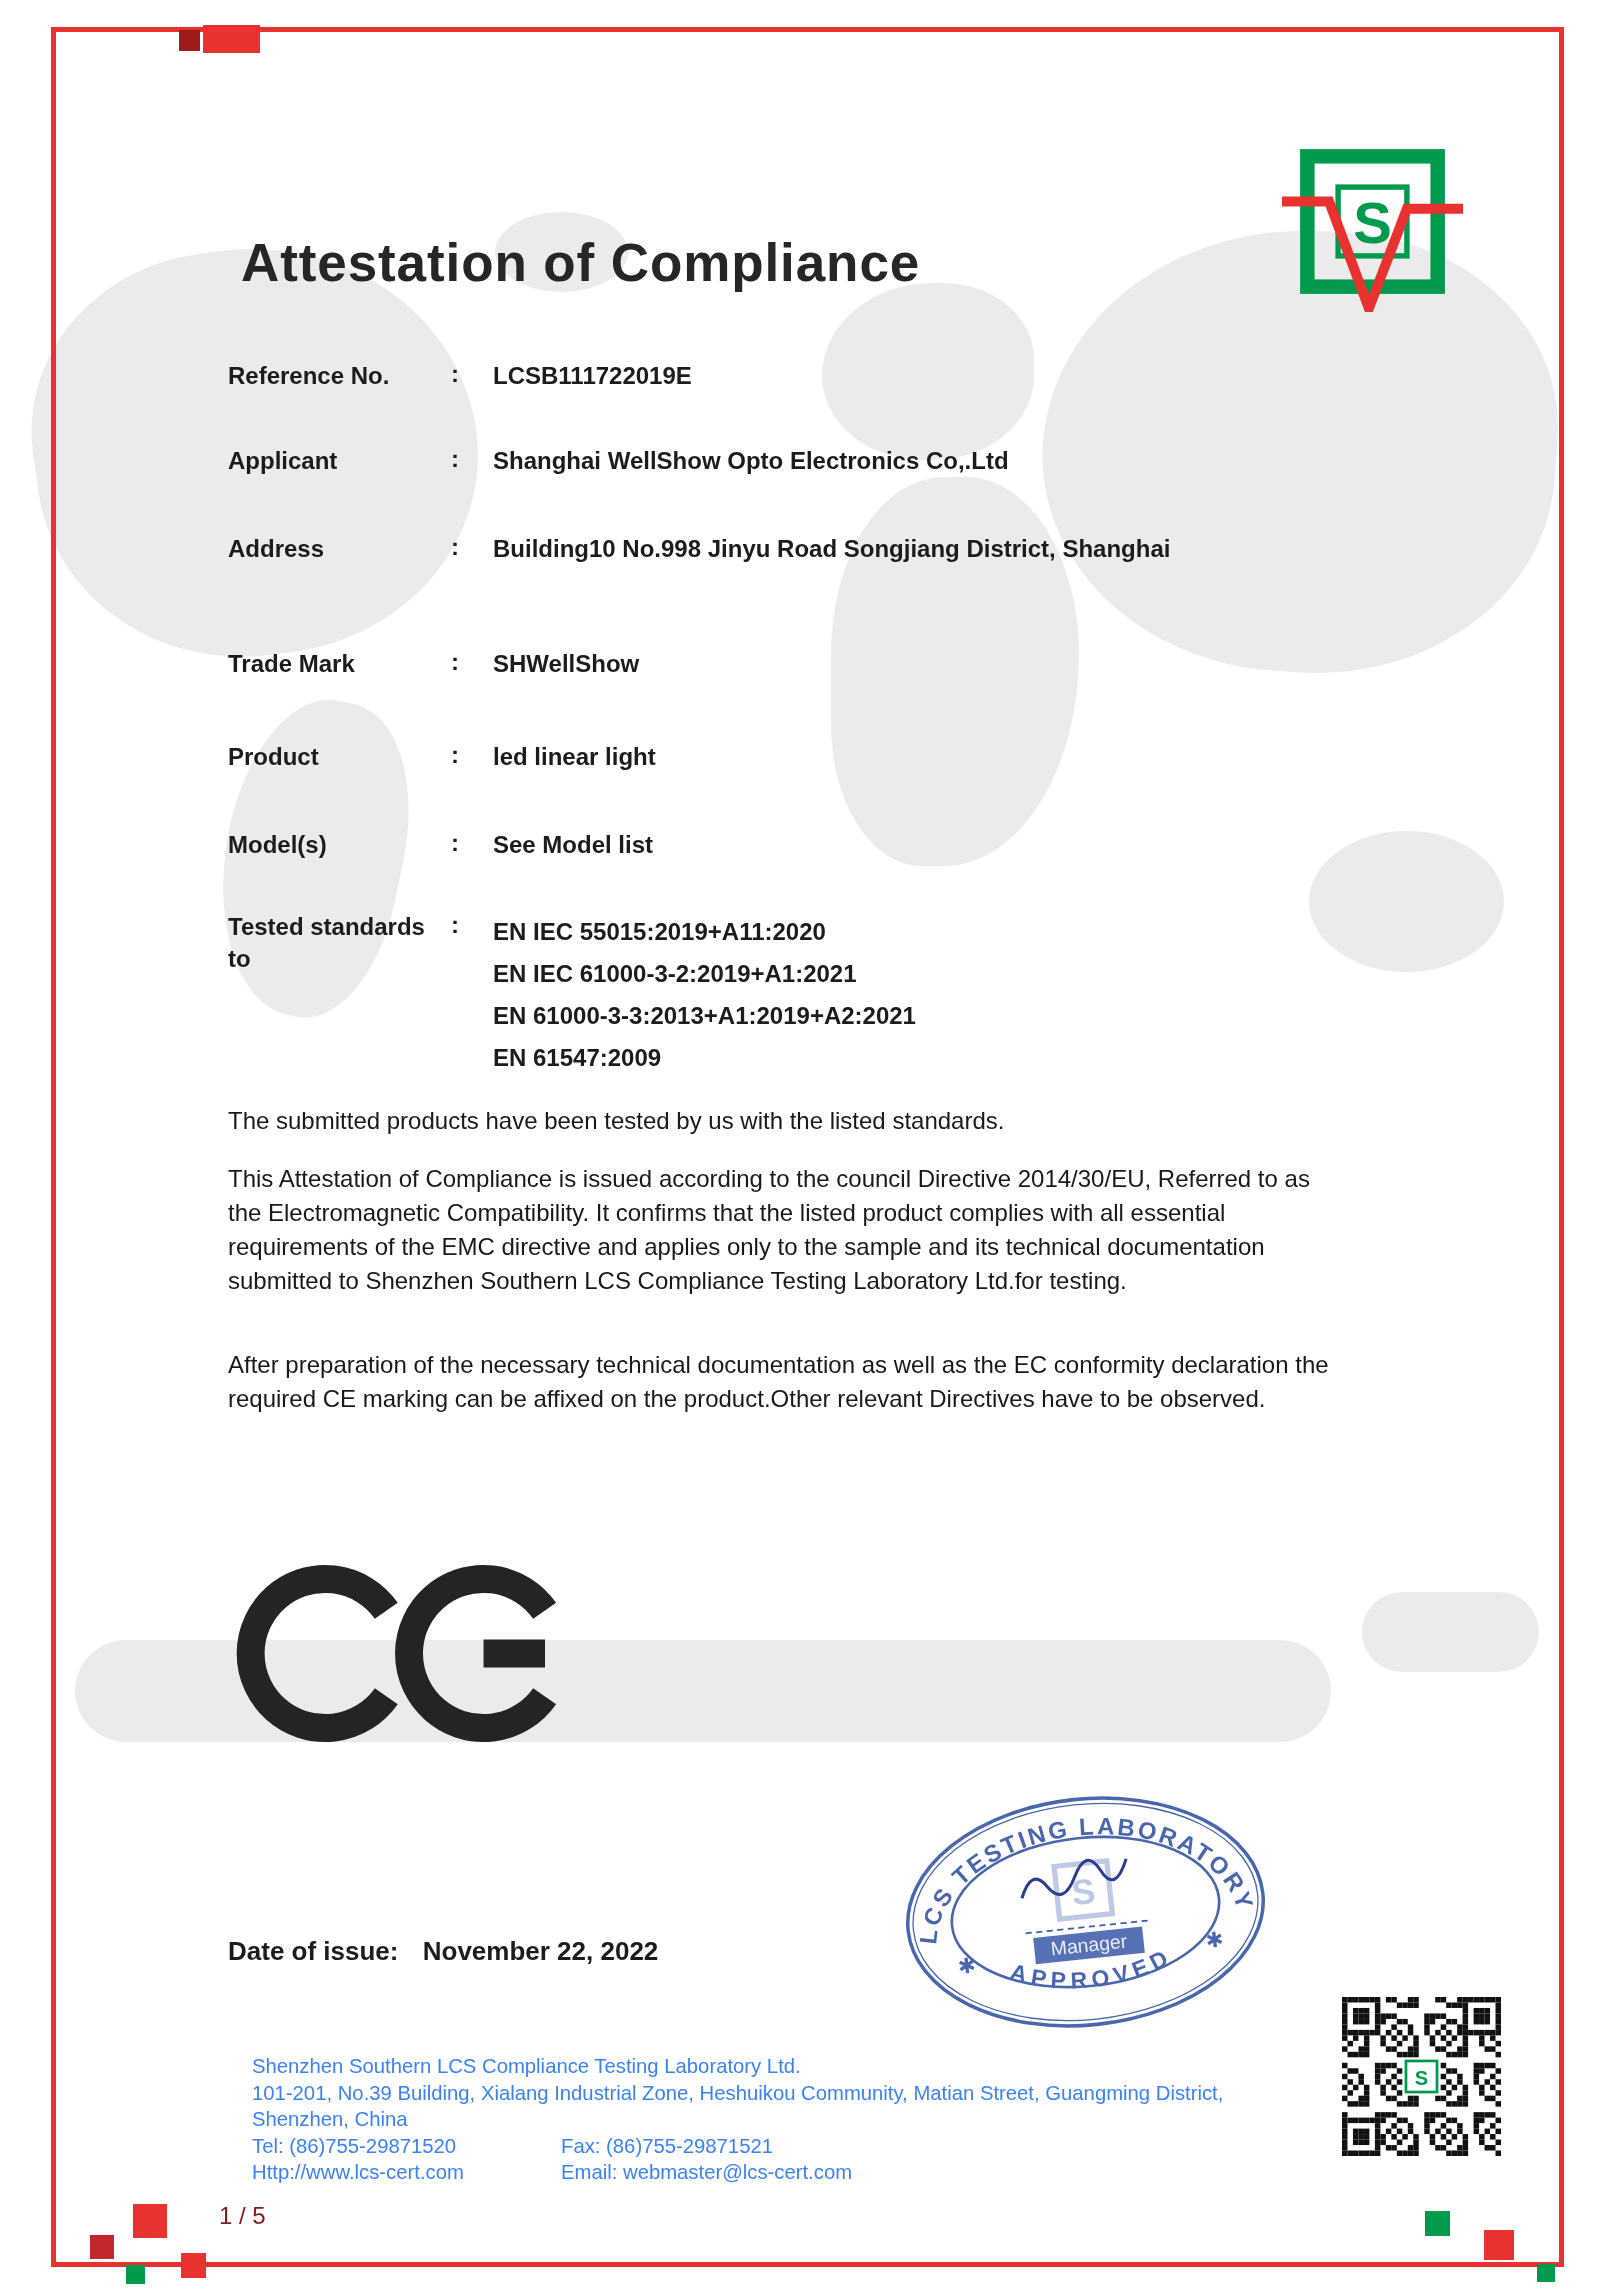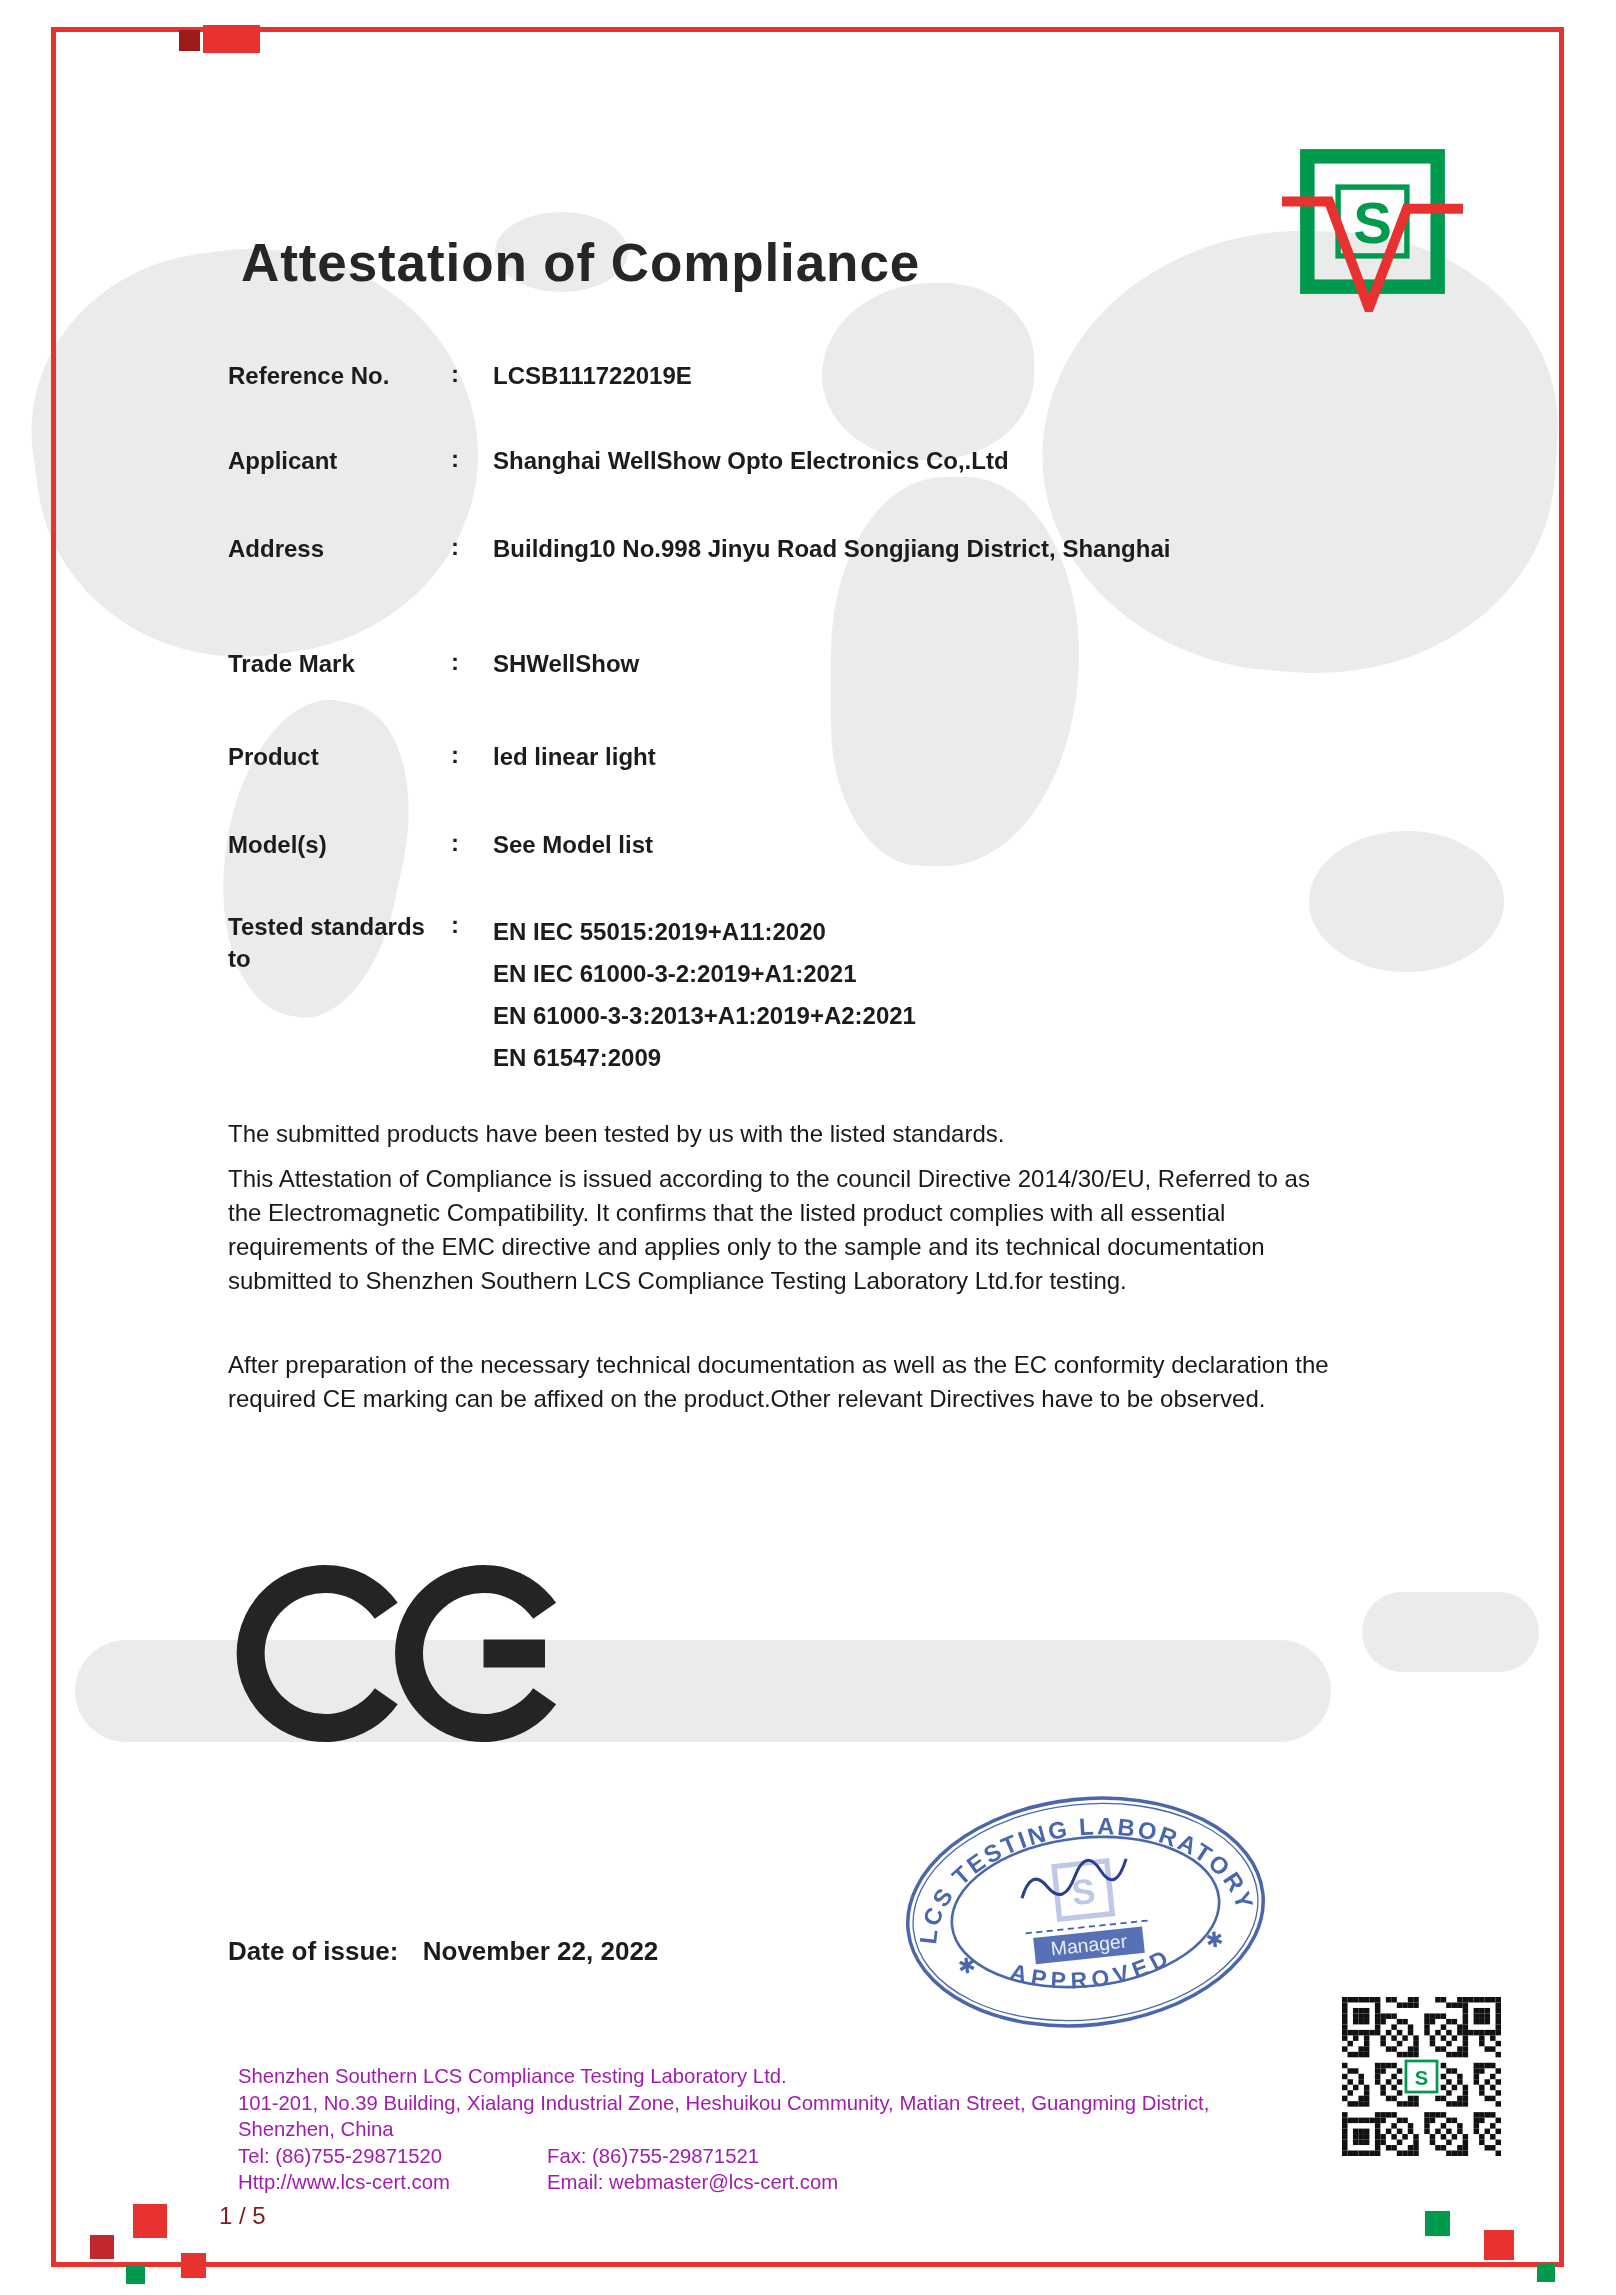--- a/index.html
+++ b/index.html
@@ -10,21 +10,21 @@
   .frame{position:absolute;left:51px;top:26.5px;width:1503px;height:2230px;border:5.3px solid #e8322f;z-index:1;}
   .sq{position:absolute;z-index:3;}
   .title{position:absolute;left:241px;top:232px;font-size:53px;font-weight:bold;color:#262626;letter-spacing:0.9px;}
   .field-row{position:absolute;left:228px;display:flex;width:1176px;}
   .f-label{width:223px;font-weight:bold;font-size:24px;line-height:32px;flex:0 0 223px;}
   .f-colon{width:42px;font-weight:bold;font-size:24px;flex:0 0 42px;}
   .f-value{font-weight:bold;font-size:24px;line-height:32px;flex:1;}
   .std-line{font-weight:bold;font-size:24px;line-height:42px;}
   .para{position:absolute;left:228px;font-size:24px;line-height:34px;color:#191919;}
   .date-row{position:absolute;left:228px;top:1936px;font-size:26px;font-weight:bold;}
-  .footer{position:absolute;left:238px;top:2053px;font-size:20.3px;line-height:26.5px;color:#a21caf;margin-top:10px;}
+  .footer{position:absolute;left:252px;top:2053px;font-size:20.3px;line-height:26.5px;color:#3b82f6;}
   .footer .cols{display:flex;}
   .footer .col1{width:309px;}
   .pagenum{position:absolute;left:219px;top:2202px;font-size:24px;color:#7f1d1d;}
   .logo{position:absolute;left:1282px;top:131px;width:181px;height:181px;z-index:4;}
   .ce{position:absolute;left:232px;top:1549px;width:354px;height:209px;z-index:3;}
   .stamp{position:absolute;left:891px;top:1784px;width:389px;height:256px;transform:rotate(-6deg);z-index:4;}
   .qr{position:absolute;left:1342px;top:1997px;width:159px;height:159px;z-index:4;}
 </style>
 </head>
 <body>
@@ -110,21 +110,21 @@
       <div class="f-label">Tested standards to</div>
       <div class="f-colon">:</div>
       <div class="f-value">
         <div class="std-line">EN IEC 55015:2019+A11:2020</div>
         <div class="std-line">EN IEC 61000-3-2:2019+A1:2021</div>
         <div class="std-line">EN 61000-3-3:2013+A1:2019+A2:2021</div>
         <div class="std-line">EN 61547:2009</div>
       </div>
     </div>
 
-    <div class="para" style="top:1104px;width:1150px;margin-top:13px;">The submitted products have been tested by us with the listed standards.</div>
+    <div class="para" style="top:1104px;width:1150px;">The submitted products have been tested by us with the listed standards.</div>
     <div class="para" style="top:1162px;width:1121px;">This Attestation of Compliance is issued according to the council Directive 2014/30/EU, Referred to as the Electromagnetic Compatibility. It confirms that the listed product complies with all essential requirements of the EMC directive and applies only to the sample and its technical documentation submitted to Shenzhen Southern LCS Compliance Testing Laboratory Ltd.for testing.</div>
     <div class="para" style="top:1348px;width:1112px;">After preparation of the necessary technical documentation as well as the EC conformity declaration the required CE marking can be affixed on the product.Other relevant Directives have to be observed.</div>
 
     <div class="ce">
       <svg width="354" height="209" viewBox="0 0 190 100">
         <path d="M 82.8 27.1 A 40 40 0 1 0 82.8 72.9" fill="none" stroke="#242424" stroke-width="15"></path>
         <path d="M 167.8 27.1 A 40 40 0 1 0 167.8 72.9" fill="none" stroke="#242424" stroke-width="15"></path>
         <line x1="135" y1="50" x2="168" y2="50" stroke="#242424" stroke-width="15"></line>
       </svg>
     </div>

